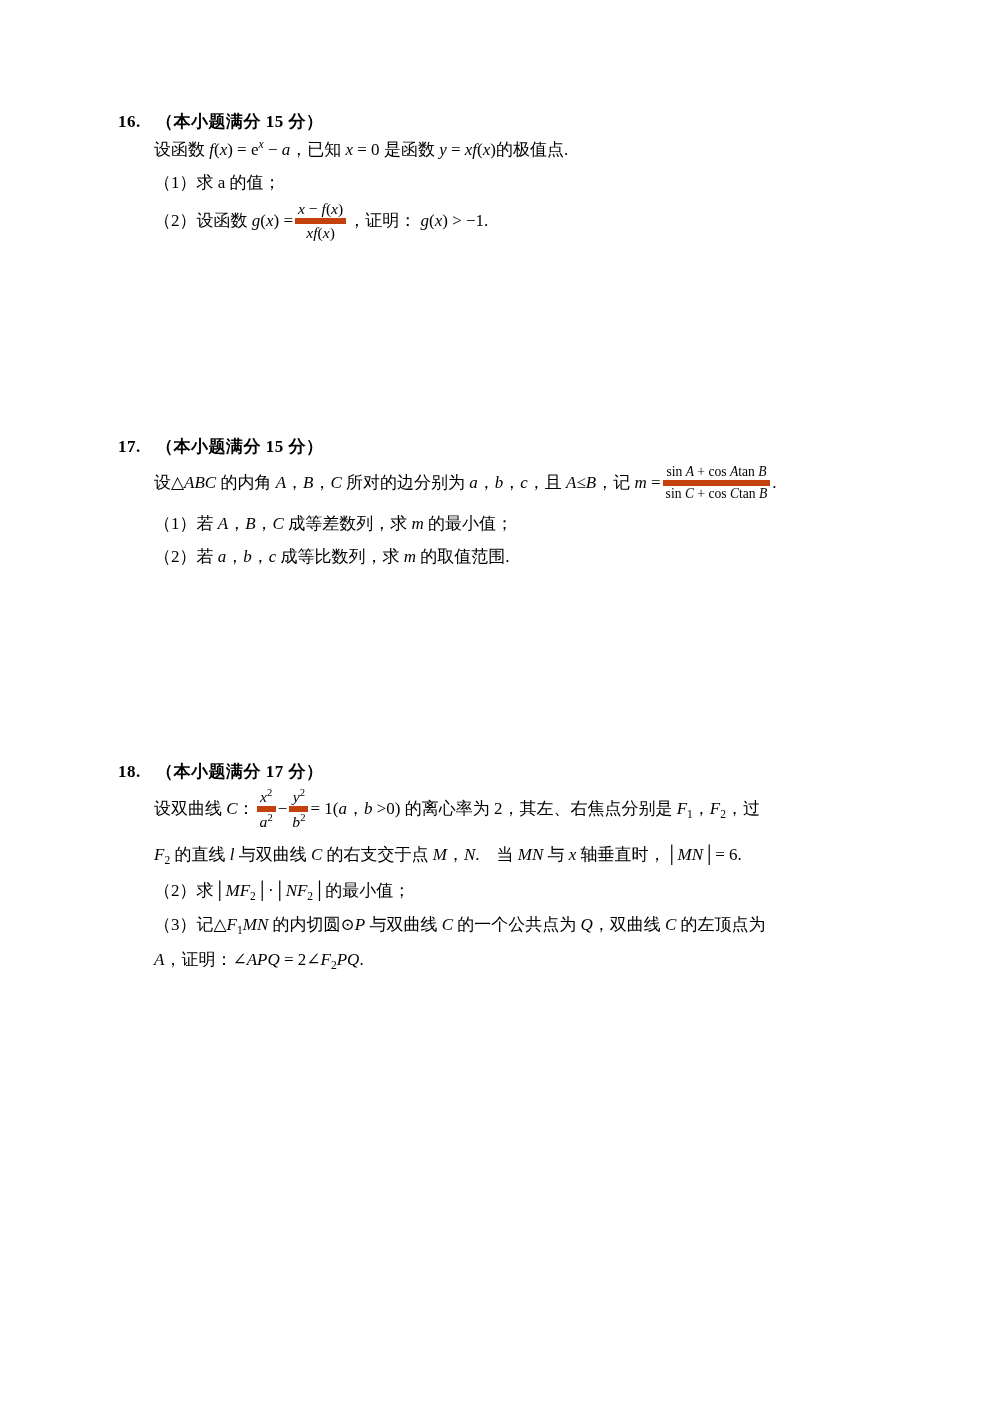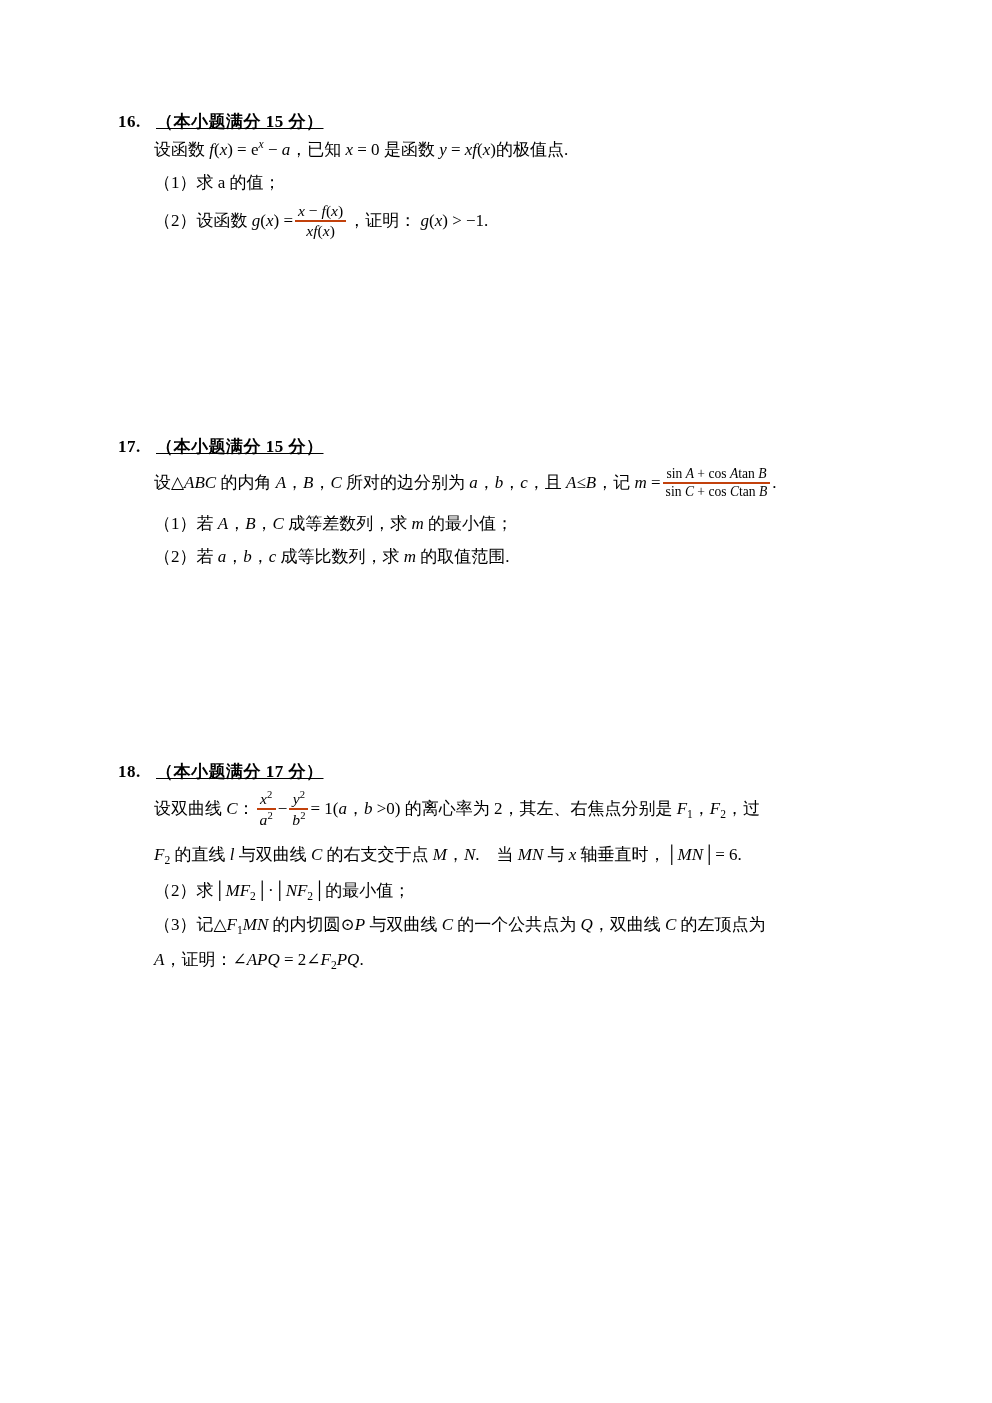--- a/index.html
+++ b/index.html
@@ -32,21 +32,20 @@
     font-size: 17px;
     font-weight: bold;
     letter-spacing: 0.5px;
   }
   .prob-num {
     width: 38px;
     flex: 0 0 38px;
   }
   .prob-title {
     font-weight: bold;
-    text-decoration: underline;
   }
   .body-line {
     margin-left: 36px;
     font-size: 17px;
     line-height: 1.95;
     white-space: nowrap;
   }
   .it {
     font-style: italic;
     font-family: "Liberation Serif", serif;
@@ -66,21 +65,21 @@
     text-align: center;
     font-size: 0.92em;
     line-height: 1.15;
     margin: 0 2px;
     position: relative;
     top: -1px;
   }
   .frac .num {
     display: block;
     padding: 0 3px;
-    border-bottom: 2px solid #c2410c;
+    border-bottom: 6px solid #c2410c;
   }
   .frac .den {
     display: block;
     padding: 0 3px;
   }
   .frac.small {
     font-size: 0.80em;
   }
   .watermark {
     position: absolute;

